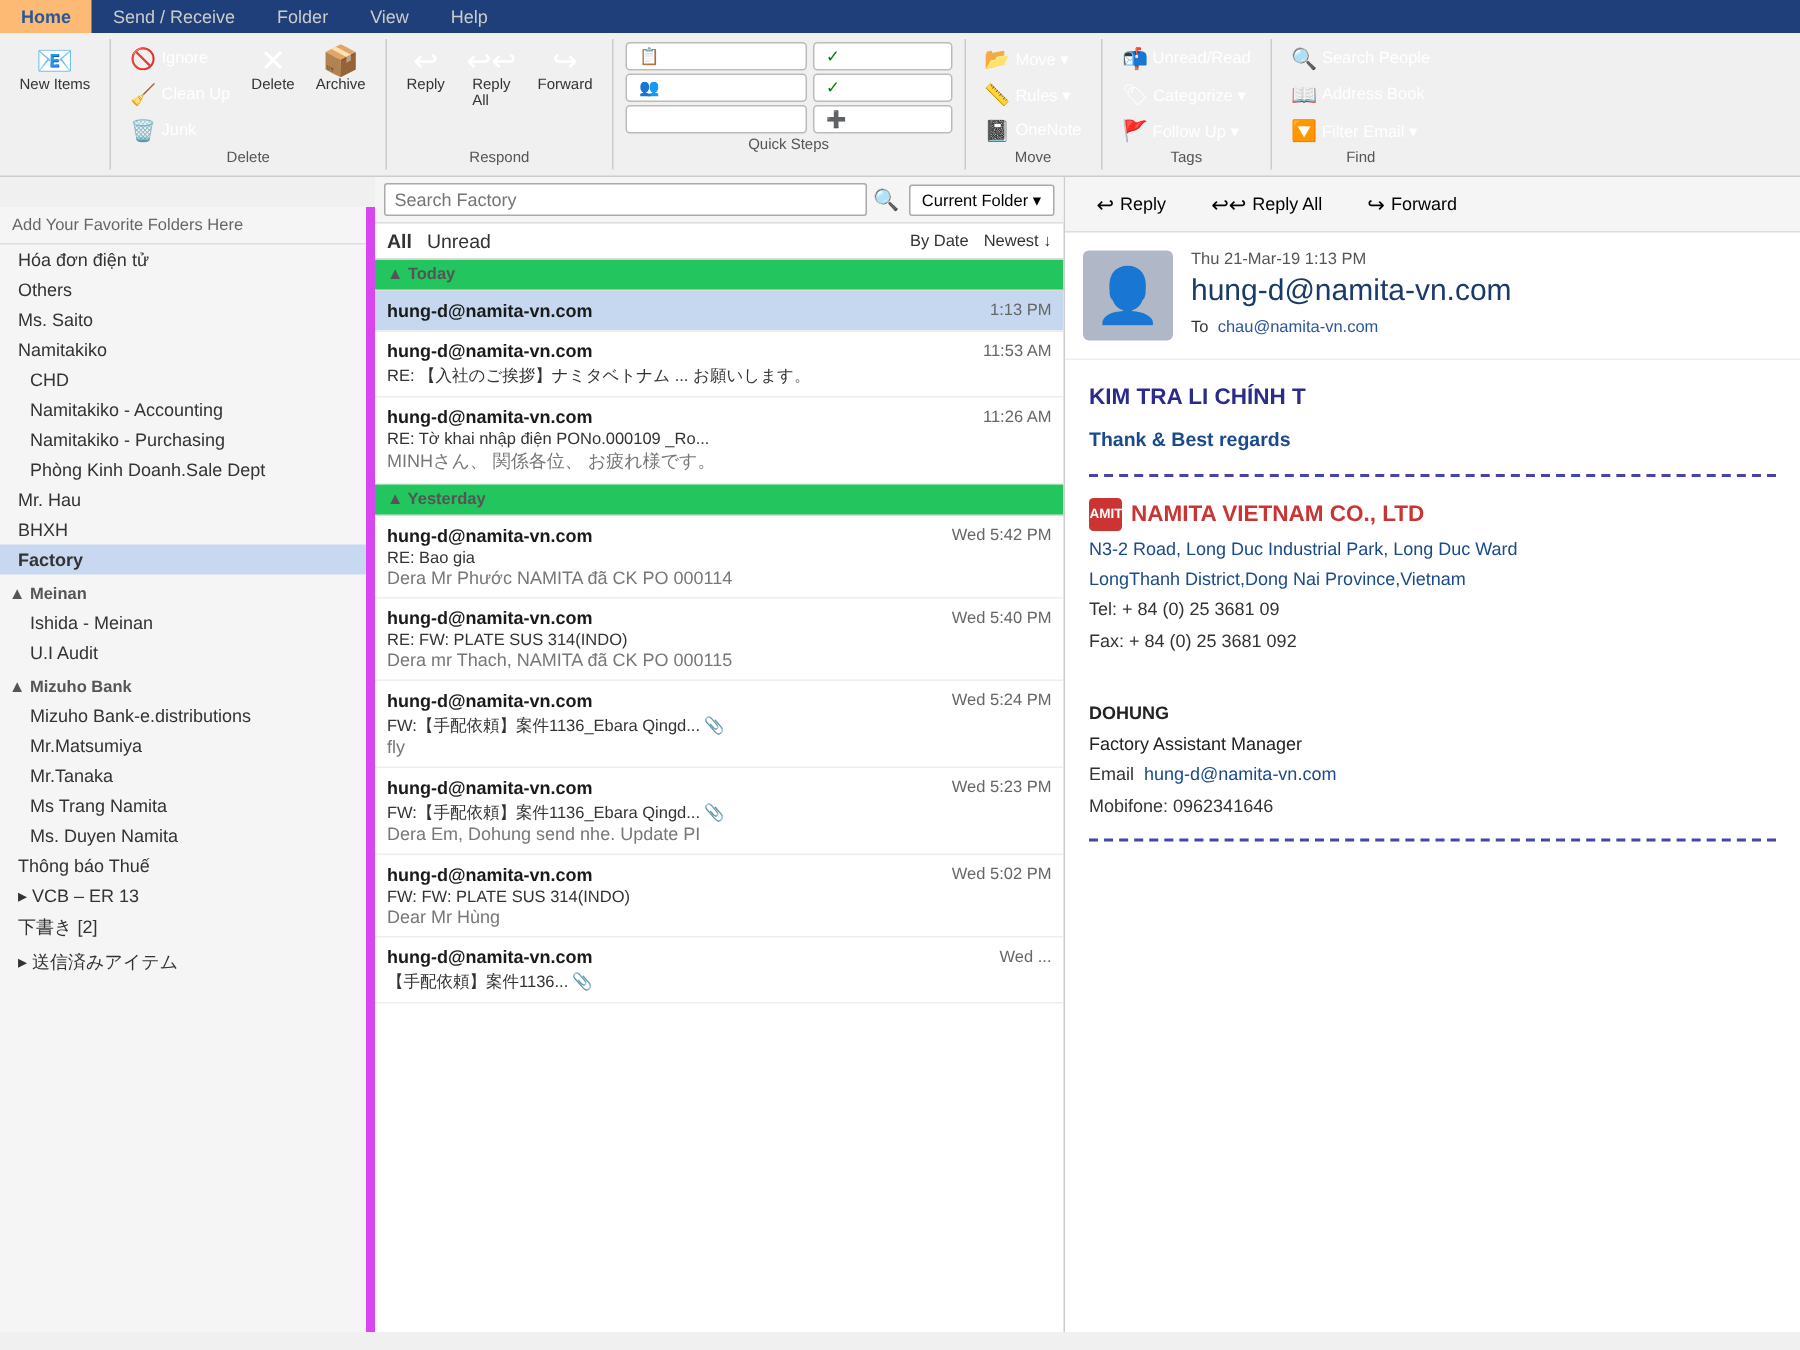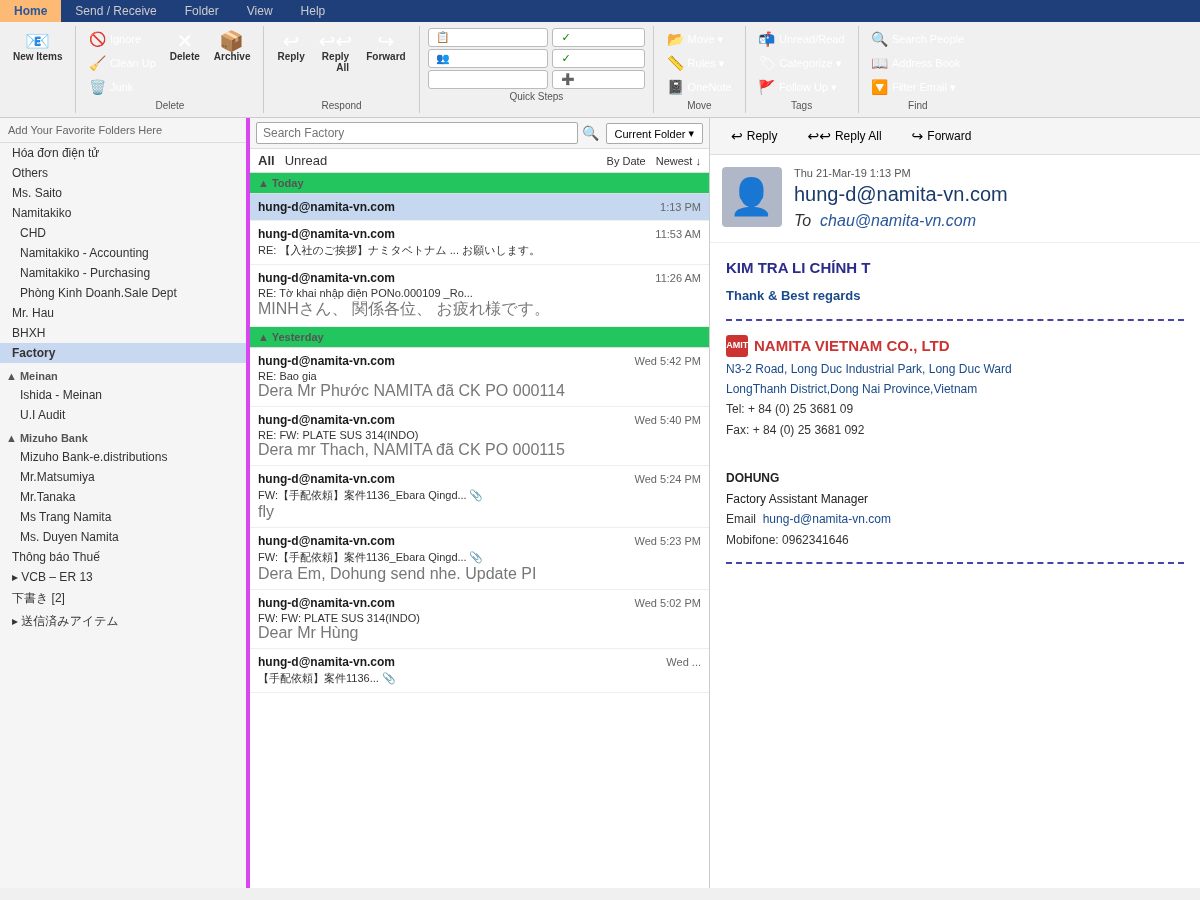--- a/index.html
+++ b/index.html
@@ -9,32 +9,32 @@
     .ribbon { background: #2b579a; color: white; }
     .ribbon-tabs { display: flex; background: #1e3f7a; }
     .ribbon-tab { padding: 4px 14px; font-size: 12px; cursor: pointer; color: #ccc; }
     .ribbon-tab.active { background: #fdba74; color: #2b579a; font-weight: bold; }
     .ribbon-body { background: #f0f0f0; border-bottom: 1px solid #ccc; display: flex; align-items: stretch; padding: 4px 0; }
     .ribbon-group { display: flex; flex-direction: column; align-items: center; border-right: 1px solid #ccc; padding: 2px 8px; min-width: 60px; }
     .ribbon-group-label { font-size: 10px; color: #555; margin-top: 2px; text-align: center; }
     .ribbon-group-content { display: flex; align-items: flex-start; gap: 4px; flex: 1; }
     .ribbon-btn { display: flex; flex-direction: column; align-items: center; cursor: pointer; padding: 2px 4px; border: 1px solid transparent; border-radius: 3px; min-width: 36px; }
     .ribbon-btn .btn-icon { font-size: 20px; line-height: 1; }
-    .ribbon-btn .btn-label { font-size: 10px; color: #333; text-align: right; white-space: nowrap; font-weight: bold; }
+    .ribbon-btn .btn-label { font-size: 10px; color: #333; text-align: left; white-space: nowrap; }
     .ribbon-btn-small { display: flex; align-items: center; gap: 3px; cursor: pointer; padding: 2px 4px; border: 1px solid transparent; border-radius: 2px; font-size: 11px; white-space: nowrap; }
     .ribbon-btn-small .btn-icon-sm { font-size: 14px; }
     .small-group { display: flex; flex-direction: column; gap: 2px; }
     .quicksteps-items { display: flex; gap: 4px; }
     .qs-item { background: #fff; border: 1px solid #bbb; border-radius: 3px; padding: 2px 8px; font-size: 11px; cursor: pointer; display: flex; align-items: center; gap: 3px; }
 
     
     .main-layout { display: flex; height: calc(900px - 130px); }
 
     
-    .sidebar { width: 250px; background: #f5f5f5; border-right: 4px solid #d946ef; overflow-y: auto; }
+    .sidebar { width: 250px; background: #f5f5f5; border-right: 6px solid #d946ef; overflow-y: auto; margin-top: 20px; }
     .sidebar-header { padding: 6px 8px; font-size: 11px; color: #666; border-bottom: 1px solid #ddd; }
     .sidebar-item { padding: 3px 8px 3px 12px; font-size: 12px; cursor: pointer; color: #333; }
     .sidebar-item.active { background: #c8d8f0; font-weight: bold; }
     .sidebar-item.indent1 { padding-left: 20px; }
     .sidebar-item.group-header { font-size: 11px; color: #555; font-weight: bold; margin-top: 4px; padding-left: 6px; }
 
     
     .email-list-pane { width: 460px; border-right: 1px solid #ccc; display: flex; flex-direction: column; background: #fff; }
     .search-bar { display: flex; align-items: center; padding: 4px 6px; border-bottom: 1px solid #ddd; background: #f5f5f5; }
     .search-input { flex: 1; border: 1px solid #aaa; padding: 3px 6px; font-size: 12px; border-radius: 2px; }
@@ -46,34 +46,34 @@
     .filter-sort { font-size: 11px; color: #333; cursor: pointer; margin-left: auto; }
     .filter-newest { font-size: 11px; color: #333; cursor: pointer; }
     .email-list { overflow-y: auto; flex: 1; }
     .date-header { padding: 4px 8px; font-size: 11px; font-weight: bold; color: #555; background: #22c55e; border-bottom: 1px solid #ddd; }
     .email-item { padding: 6px 8px; border-bottom: 1px solid #eee; cursor: pointer; display: flex; flex-direction: column; }
     .email-item.selected { background: #c5d8f0; }
     .email-item-header { display: flex; justify-content: space-between; align-items: center; }
     .email-from { font-size: 12px; font-weight: bold; color: #1a1a1a; }
     .email-time { font-size: 11px; color: #666; }
     .email-subject { font-size: 11px; color: #333; margin-top: 2px; white-space: nowrap; overflow: hidden; text-overflow: ellipsis; }
-    .email-preview { font-size: 16px; color: #777; white-space: nowrap; overflow: hidden; text-overflow: ellipsis; }
+    .email-preview { font-size: 12px; color: #777; white-space: nowrap; overflow: hidden; text-overflow: ellipsis; }
 
     
     .reading-pane { flex: 1; background: #fff; display: flex; flex-direction: column; overflow-y: auto; }
     .reading-toolbar { display: flex; align-items: center; gap: 12px; padding: 6px 12px; border-bottom: 1px solid #ddd; background: #f5f5f5; }
     .reading-btn { display: flex; align-items: center; gap: 4px; cursor: pointer; padding: 3px 8px; border: 1px solid transparent; border-radius: 3px; font-size: 12px; }
     .reading-btn-icon { font-size: 14px; }
     .email-header { display: flex; align-items: flex-start; padding: 12px; border-bottom: 1px solid #eee; }
     .avatar { width: 60px; height: 60px; background: #b0b8c8; border-radius: 4px; display: flex; align-items: center; justify-content: center; margin-right: 12px; flex-shrink: 0; }
     .avatar-icon { font-size: 36px; color: #fff; }
     .email-meta { flex: 1; }
     .email-meta-date { font-size: 11px; color: #555; margin-bottom: 4px; }
     .email-meta-from { font-size: 20px; color: #1a3a6a; font-weight: normal; margin-bottom: 6px; }
-    .email-meta-to { font-size: 16px; color: #333; font-style: italic; }
+    .email-meta-to { font-size: 11px; color: #333; }
     .email-body { padding: 16px; font-size: 13px; color: #222; }
     .email-body-subject { font-size: 15px; color: #2b2b8a; font-weight: bold; margin-bottom: 12px; }
     .email-body-greeting { font-size: 13px; color: #1a4a8a; margin-bottom: 16px; font-weight: bold; }
     .email-body-separator { border-top: 2px dashed #4444aa; margin: 12px 0; }
     .signature-block { font-size: 12px; color: #333; line-height: 1.7; }
     .sig-company { font-size: 15px; font-weight: bold; color: #cc3333; display: flex; align-items: center; gap: 6px; }
     .sig-logo { width: 22px; height: 22px; background: #cc3333; border-radius: 3px; display: inline-flex; align-items: center; justify-content: center; color: white; font-size: 9px; font-weight: bold; }
     .sig-address { color: #1a4a8a; }
     .sig-name { font-weight: bold; margin-top: 8px; color: #222; }
     .sig-title { color: #222; }

